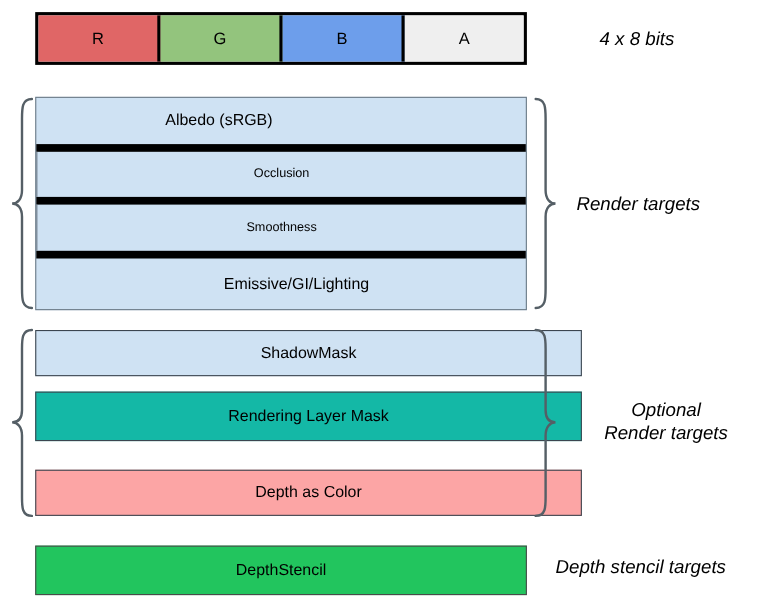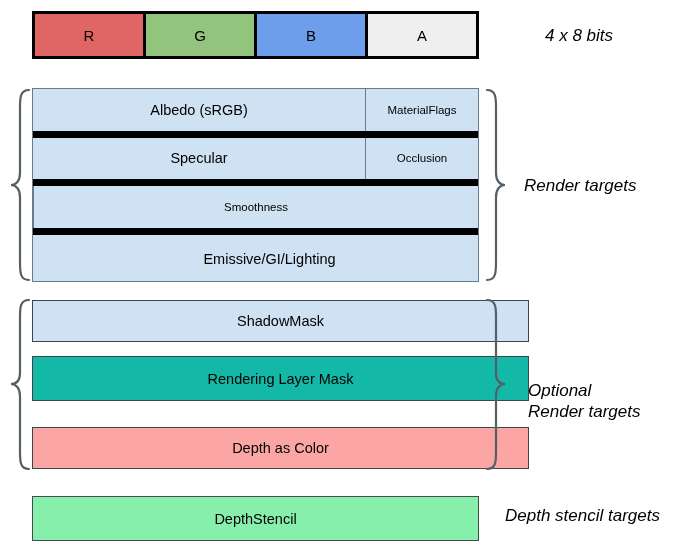--- a/index.html
+++ b/index.html
@@ -52,21 +52,21 @@
     position: absolute;
     font-size: 17px;
     line-height: 21px;
     color: #000000;
     white-space: pre-line;
     text-align: center;
     font-style: italic;
   }
   #label-bits    { left: 545px; top: 25px;  text-align: left; }
   #label-rt      { left: 524px; top: 175px; text-align: left; }
-  #label-opt     { left: 528px; top: 380px; width: 155px; text-align: left; }
+  #label-opt     { left: 528px; top: 362px; width: 155px; text-align: center; }
   #label-depth   { left: 505px; top: 505px; text-align: left; }
 
   
   .rt-table {
     position: absolute;
     left: 32px;
     top: 88px;
     width: 447px;
     height: 194px;
     border: 1px solid #6b7a87;
@@ -156,24 +156,22 @@
     <div class="rgba-cell" id="rgba-g" style="background: rgb(147, 196, 125);">G</div>
     <div class="rgba-cell" id="rgba-b" style="background: rgb(109, 158, 235);">B</div>
     <div class="rgba-cell" id="rgba-a" style="background: rgb(239, 239, 239);">A</div>
   </div>
 
   <div class="side-label" id="label-bits">4 x 8 bits</div>
 
   <div class="rt-table" style="background: rgb(207, 226, 243);">
     <div class="rt-row">
       <div class="rt-main">Albedo (sRGB)</div>
-      <div class="rt-aux">MaterialFlags</div>
-    </div>
-    <div class="rt-row">
-      <div class="rt-main">Specular</div>
+    </div>
+    <div class="rt-row">
       <div class="rt-aux">Occlusion</div>
     </div>
     <div class="rt-row">
       <div class="rt-aux">Smoothness</div>
     </div>
     <div class="rt-row">
       <div class="rt-full">Emissive/GI/Lighting</div>
     </div>
   </div>
 
@@ -203,17 +201,17 @@
 
   <div class="brace" style="left:484px; top:298px;">
     <svg width="24" height="173" viewBox="0 0 24 173">
       <path d="M3 2 C12 2 12 10 12 19 L12 75 C12 83 16 86 21 86 C16 86 12 90 12 98 L12 154 C12 163 12 171 3 171" fill="none" stroke="#555f66" stroke-width="2.2" stroke-linecap="round"></path>
     </svg>
   </div>
 
   <div class="side-label" id="label-opt">Optional
 Render targets</div>
 
-  <div id="depth-box" style="background: #86efac;">DepthStencil</div>
+  <div id="depth-box" style="background: #22c55e;">DepthStencil</div>
 
   <div class="side-label" id="label-depth">Depth stencil targets</div>
 
 </div>
 
 </body></html>

